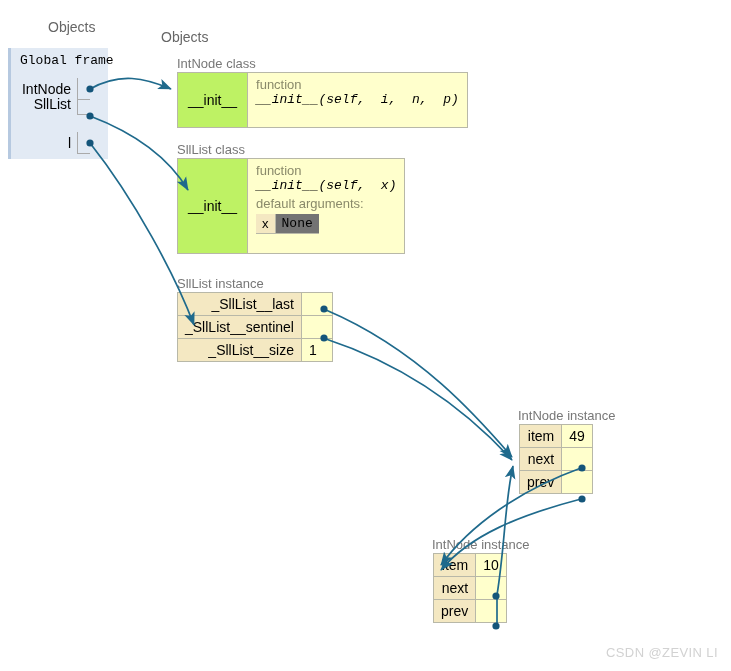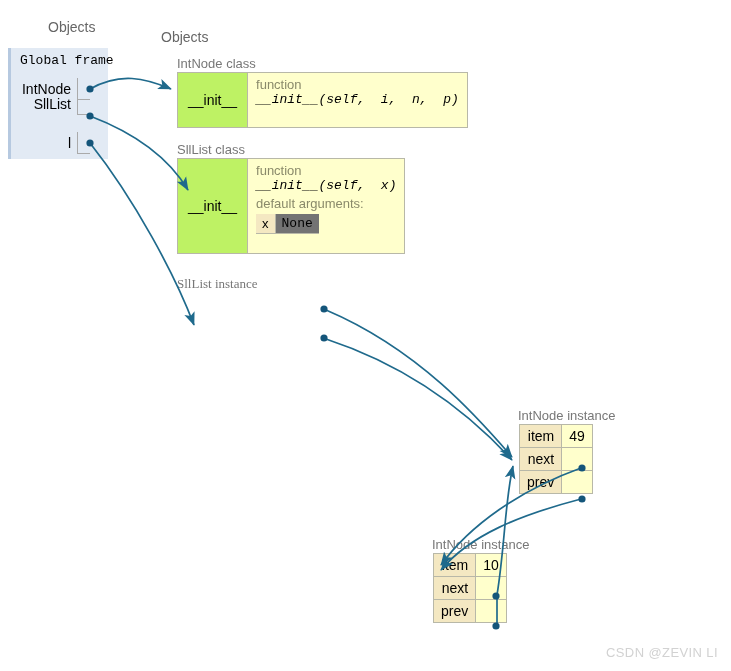--- a/index.html
+++ b/index.html
@@ -73,21 +73,21 @@
 
   
   .obj-label {
     position: absolute;
     font-size: 13px;
     color: #777777;
     white-space: nowrap;
   }
   #lbl-intnode-class    { left: 177px; top: 56px; }
   #lbl-slllist-class    { left: 177px; top: 142px; }
-  #lbl-slllist-instance { left: 177px; top: 276px; font-family: Liberation Serif, serif; }
+  #lbl-slllist-instance { left: 177px; top: 276px; }
   #lbl-intnode-inst-1   { left: 518px; top: 408px; }
   #lbl-intnode-inst-2   { left: 432px; top: 537px; }
 
   
   .obj-table {
     position: absolute;
     border: 1px solid #999999;
     border-collapse: collapse;
     background: #ffffcc;
     box-sizing: border-box;
@@ -263,20 +263,36 @@
             <td class="da-val">None</td>
           </tr>
         </tbody>
             </table>
       </td>
     </tr>
   </tbody>
     </table>
 
   <div class="obj-label" id="lbl-slllist-instance">SllList instance</div>
+  <table class="obj-table" id="slllist-instance-box">
+    <tbody>
+        <tr>
+      <td class="key-cell">_SllList__last</td>
+      <td class="ptr-cell"></td>
+    </tr>
+    <tr>
+      <td class="key-cell">_SllList__sentinel</td>
+      <td class="ptr-cell"></td>
+    </tr>
+    <tr>
+      <td class="key-cell">_SllList__size</td>
+      <td class="val-cell">1</td>
+    </tr>
+  </tbody>
+    </table>
 
   <div class="obj-label" id="lbl-intnode-inst-1">IntNode instance</div>
   <table class="obj-table" id="intnode-inst-1-box">
     <tbody>
         <tr>
       <td class="key-cell">item</td>
       <td class="val-cell">49</td>
     </tr>
     <tr>
       <td class="key-cell">next</td>

